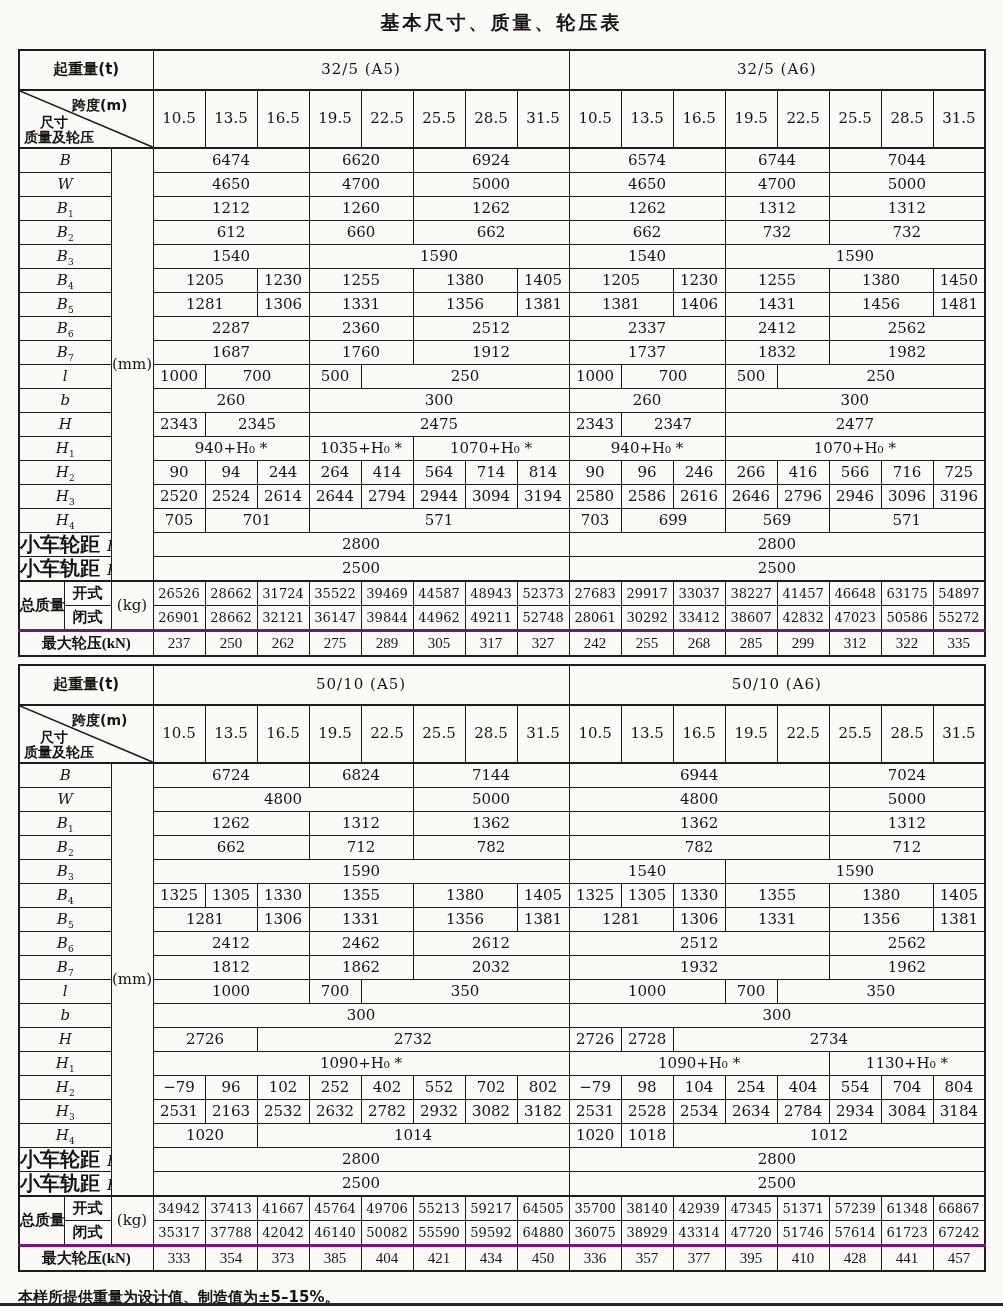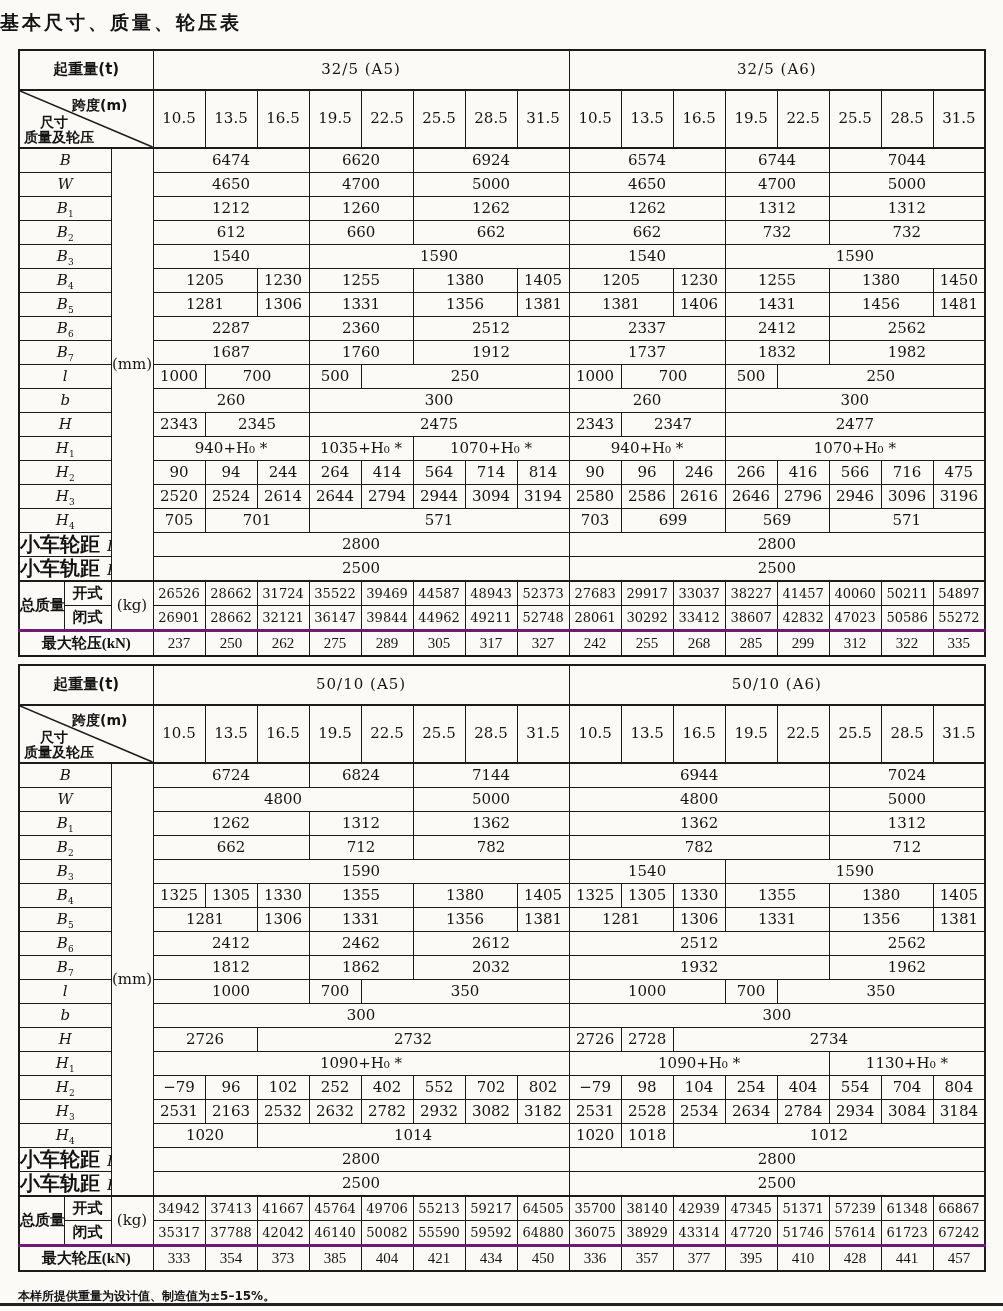--- a/index.html
+++ b/index.html
@@ -2,21 +2,21 @@
 <html><head>
 <meta charset="utf-8">
 <style>
   html,body{margin:0;padding:0;}
   body{
     width:1003px;height:1311px;position:relative;
     background:#fbfaf7;color:#141414;
     font-family:"DejaVu Serif","DejaVu Sans",serif;
   }
   .title{
-    text-align:left;font-weight:bold;font-size:19px;letter-spacing:3px;
+    text-align:center;font-weight:bold;font-size:19px;letter-spacing:3px;
     padding-top:10px;
     font-family:"DejaVu Sans","Liberation Sans",sans-serif;
   }
   .wrap{margin:13px 0 0 18px;}
   table.spec{
     border-collapse:collapse;table-layout:fixed;width:966px;
     border:2px solid #1b1b1b;margin-bottom:7px;
   }
   table.spec td{
     border:1px solid #1b1b1b;text-align:center;vertical-align:middle;
@@ -35,21 +35,21 @@
   td.lblcell .cjk{font-size:20px;}
   sub{font-size:9px;line-height:0;}
   td.unit{font-size:13px;}
   td.capv{letter-spacing:1px;}
   td.diagcell{position:relative;padding:0;}
   td.diagcell svg{position:absolute;left:0;top:0;width:100%;height:100%;}
   .d-span{position:absolute;top:7px;left:52px;}
   .d-dim{position:absolute;top:24px;left:20px;}
   .d-mw{position:absolute;top:39px;left:4px;}
   .footnote{
-    margin:16px 0 8px 18px;font-size:12px;
+    margin:16px 0 8px 18px;font-size:15px;
     font-family:"DejaVu Sans","Liberation Sans",sans-serif;font-weight:bold;
   }
   .bottom-rule{position:absolute;left:0;bottom:5px;width:100%;height:3px;background:#222;}
 </style>
 </head>
 <body>
 
 <div class="title">基本尺寸、质量、轮压表</div>
 
 <div class="wrap">
@@ -243,21 +243,21 @@
           <td class="num" colspan="1">564</td>
           <td class="num" colspan="1">714</td>
           <td class="num mid" colspan="1">814</td>
           <td class="num" colspan="1">90</td>
           <td class="num" colspan="1">96</td>
           <td class="num" colspan="1">246</td>
           <td class="num" colspan="1">266</td>
           <td class="num" colspan="1">416</td>
           <td class="num" colspan="1">566</td>
           <td class="num" colspan="1">716</td>
-          <td class="num" colspan="1">475</td>
+          <td class="num" colspan="1">725</td>
         </tr>
         <tr>
           <td class="lblcell" colspan="2"><i class="sym">H</i><sub>3</sub></td>
           <td class="num" colspan="1">2520</td>
           <td class="num" colspan="1">2524</td>
           <td class="num" colspan="1">2614</td>
           <td class="num" colspan="1">2644</td>
           <td class="num" colspan="1">2794</td>
           <td class="num" colspan="1">2944</td>
           <td class="num" colspan="1">3094</td>
@@ -301,22 +301,22 @@
           <td class="num small" colspan="1">35522</td>
           <td class="num small" colspan="1">39469</td>
           <td class="num small" colspan="1">44587</td>
           <td class="num small" colspan="1">48943</td>
           <td class="num mid small" colspan="1">52373</td>
           <td class="num small" colspan="1">27683</td>
           <td class="num small" colspan="1">29917</td>
           <td class="num small" colspan="1">33037</td>
           <td class="num small" colspan="1">38227</td>
           <td class="num small" colspan="1">41457</td>
-          <td class="num small" colspan="1">40060</td>
-          <td class="num small" colspan="1">50211</td>
+          <td class="num small" colspan="1">46648</td>
+          <td class="num small" colspan="1">63175</td>
           <td class="num small" colspan="1">54897</td>
         </tr>
         <tr>
           <td class="cjk">闭式</td>
           <td class="num small" colspan="1">26901</td>
           <td class="num small" colspan="1">28662</td>
           <td class="num small" colspan="1">32121</td>
           <td class="num small" colspan="1">36147</td>
           <td class="num small" colspan="1">39844</td>
           <td class="num small" colspan="1">44962</td>

